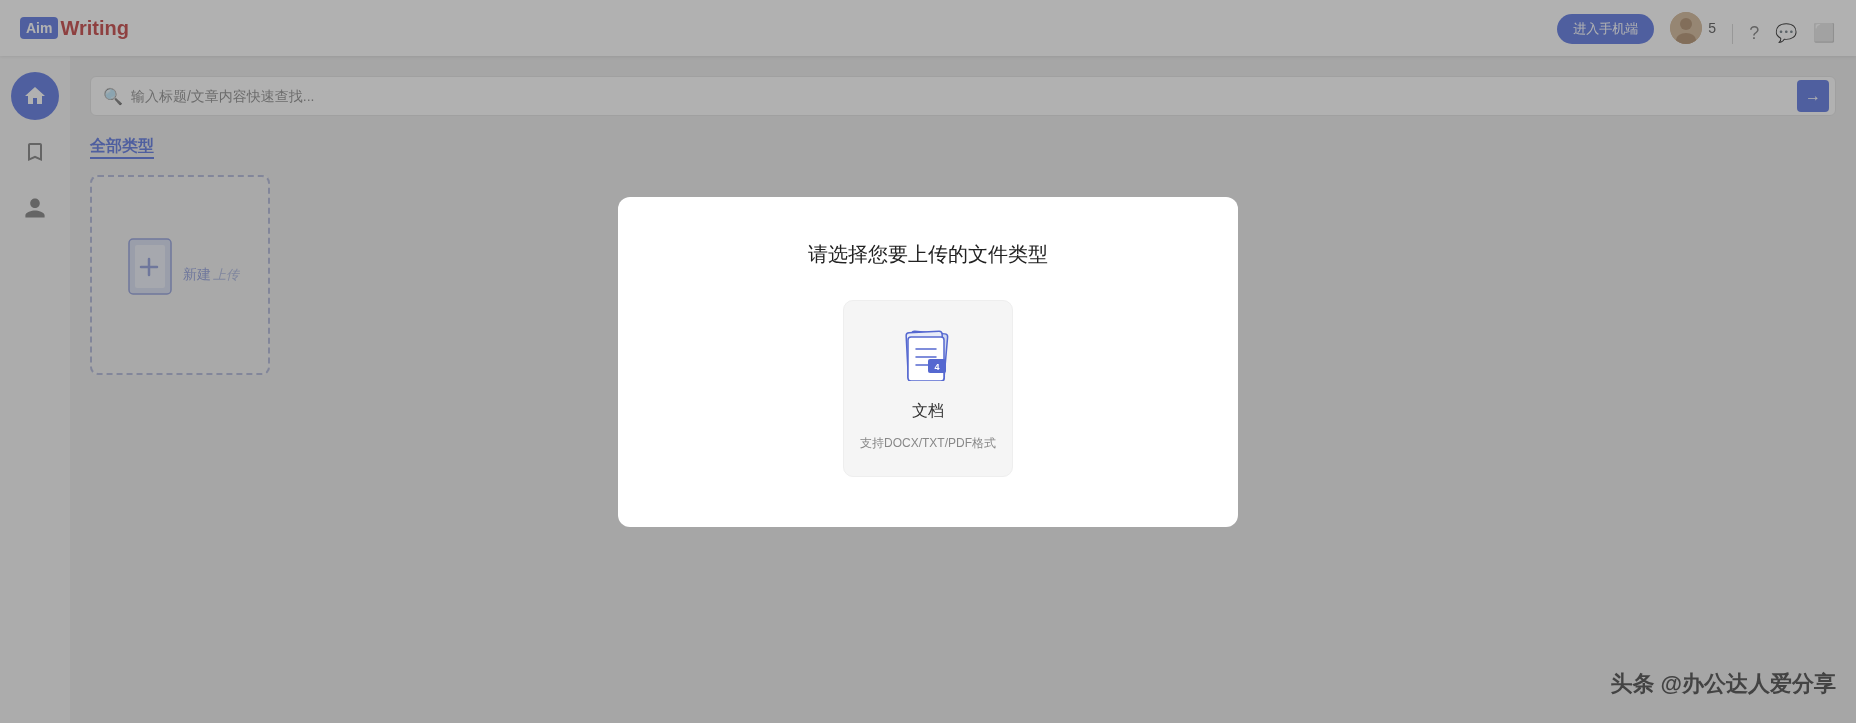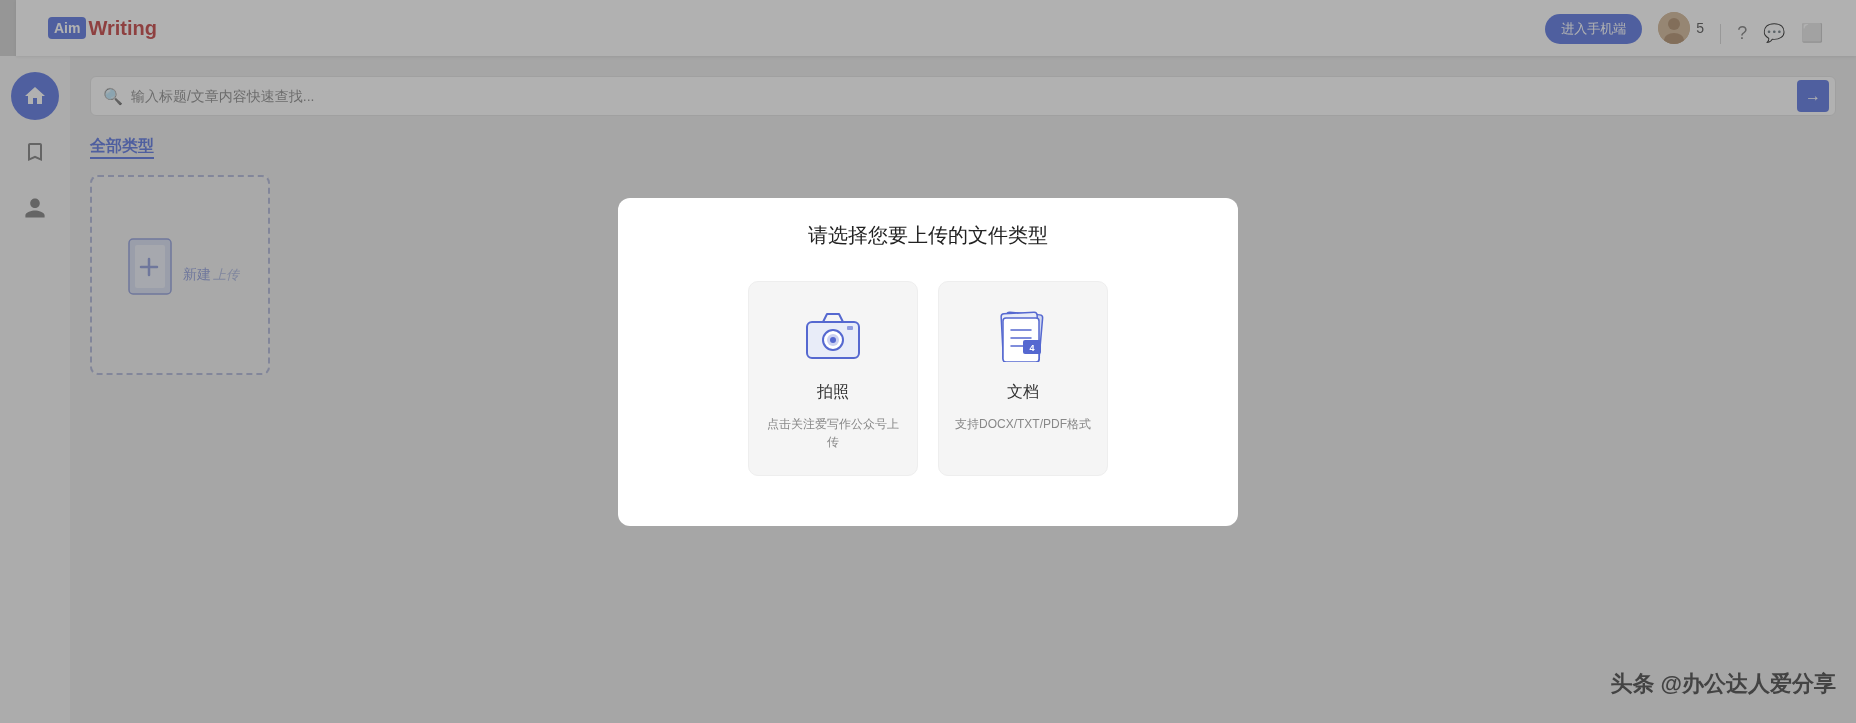--- a/index.html
+++ b/index.html
@@ -13,24 +13,23 @@
     }
 
     
     .header {
       position: absolute;
       top: 0; left: 0; right: 0;
       height: 56px;
       background: #fff;
       display: flex;
       align-items: center;
-      padding: 0 32px;
+      padding: 0 20px;
       z-index: 10;
       box-shadow: 0 1px 3px rgba(0,0,0,0.1);
-      margin-left: 16px;
     }
     .logo {
       display: flex;
       align-items: center;
       gap: 2px;
     }
     .logo-aim {
       background: #3b5bdb;
       color: #fff;
       font-size: 14px;
@@ -217,21 +216,21 @@
       background: rgba(100,100,100,0.5);
       display: flex;
       align-items: center;
       justify-content: center;
       z-index: 100;
     }
     .modal {
       background: #fff;
       border-radius: 12px;
       width: 620px;
-      padding: 24px 40px 50px;
+      padding: 44px 40px 50px;
       display: flex;
       flex-direction: column;
       align-items: center;
     }
     .modal-title {
       font-size: 20px;
       color: #222;
       margin-bottom: 32px;
       font-weight: 500;
     }
@@ -349,34 +348,20 @@
     <div class="upload-card-new">新建</div>
     <div class="upload-card-label">上传</div>
   </div>
 </main>
 
 <div class="modal-overlay">
   <div class="modal">
     <div class="modal-title">请选择您要上传的文件类型</div>
     <div class="modal-options">
 
-      <div class="modal-option">
-        <div class="modal-option-icon">
-          <svg width="60" height="52" viewBox="0 0 60 52" fill="none">
-            <rect x="4" y="12" width="52" height="36" rx="5" fill="#e8ecf8" stroke="#5568d0" stroke-width="2"></rect>
-            <path d="M20 12l4-8h12l4 8" stroke="#5568d0" stroke-width="2" fill="none" stroke-linejoin="round"></path>
-            <circle cx="30" cy="30" r="10" stroke="#5568d0" stroke-width="2" fill="#fff"></circle>
-            <circle cx="30" cy="30" r="6" fill="#5568d0" opacity="0.3"></circle>
-            <circle cx="30" cy="30" r="3" fill="#5568d0"></circle>
-            <rect x="44" y="16" width="6" height="4" rx="1" fill="#5568d0" opacity="0.6"></rect>
-          </svg>
-        </div>
-        <div class="modal-option-name">拍照</div>
-        <div class="modal-option-desc">点击关注爱写作公众号上传</div>
-      </div>
 
 
       <div class="modal-option">
         <div class="modal-option-icon">
           <svg width="60" height="52" viewBox="0 0 60 52" fill="none">
             <rect x="14" y="2" width="36" height="48" rx="3" fill="#d0d8f0" stroke="#5568d0" stroke-width="1.5" transform="rotate(5 14 2)"></rect>
             <rect x="8" y="4" width="36" height="48" rx="3" fill="#e8ecf8" stroke="#5568d0" stroke-width="1.5" transform="rotate(-3 8 4)"></rect>
             <rect x="10" y="8" width="36" height="44" rx="3" fill="#fff" stroke="#5568d0" stroke-width="1.5"></rect>
             <line x1="18" y1="20" x2="38" y2="20" stroke="#5568d0" stroke-width="1.5" stroke-linecap="round"></line>
             <line x1="18" y1="28" x2="38" y2="28" stroke="#5568d0" stroke-width="1.5" stroke-linecap="round"></line>

